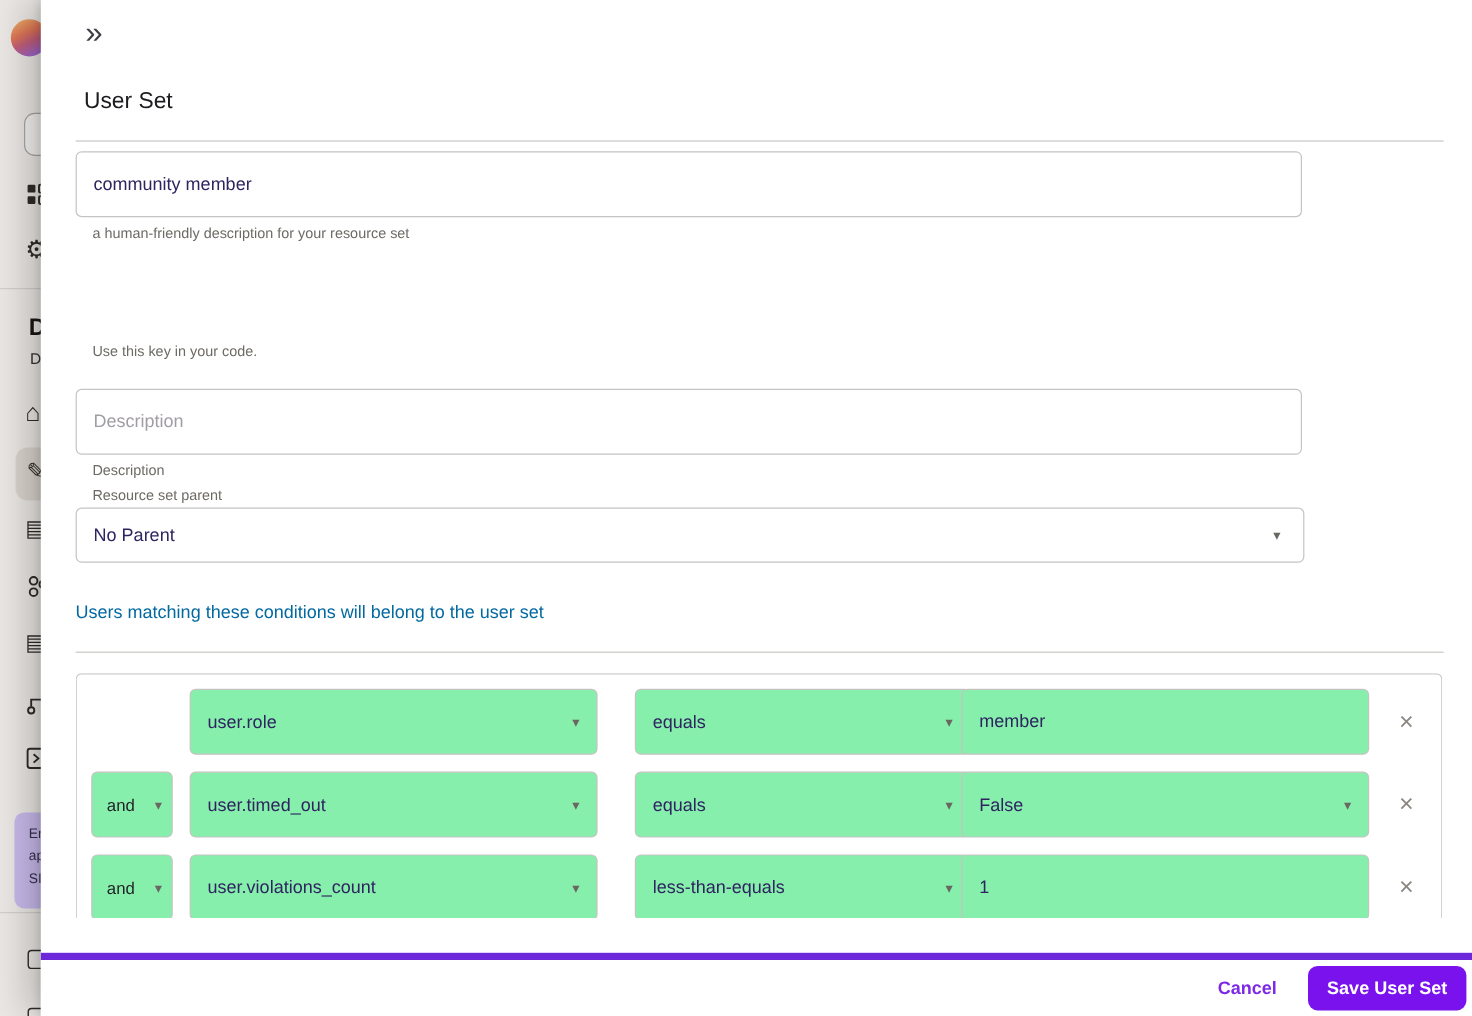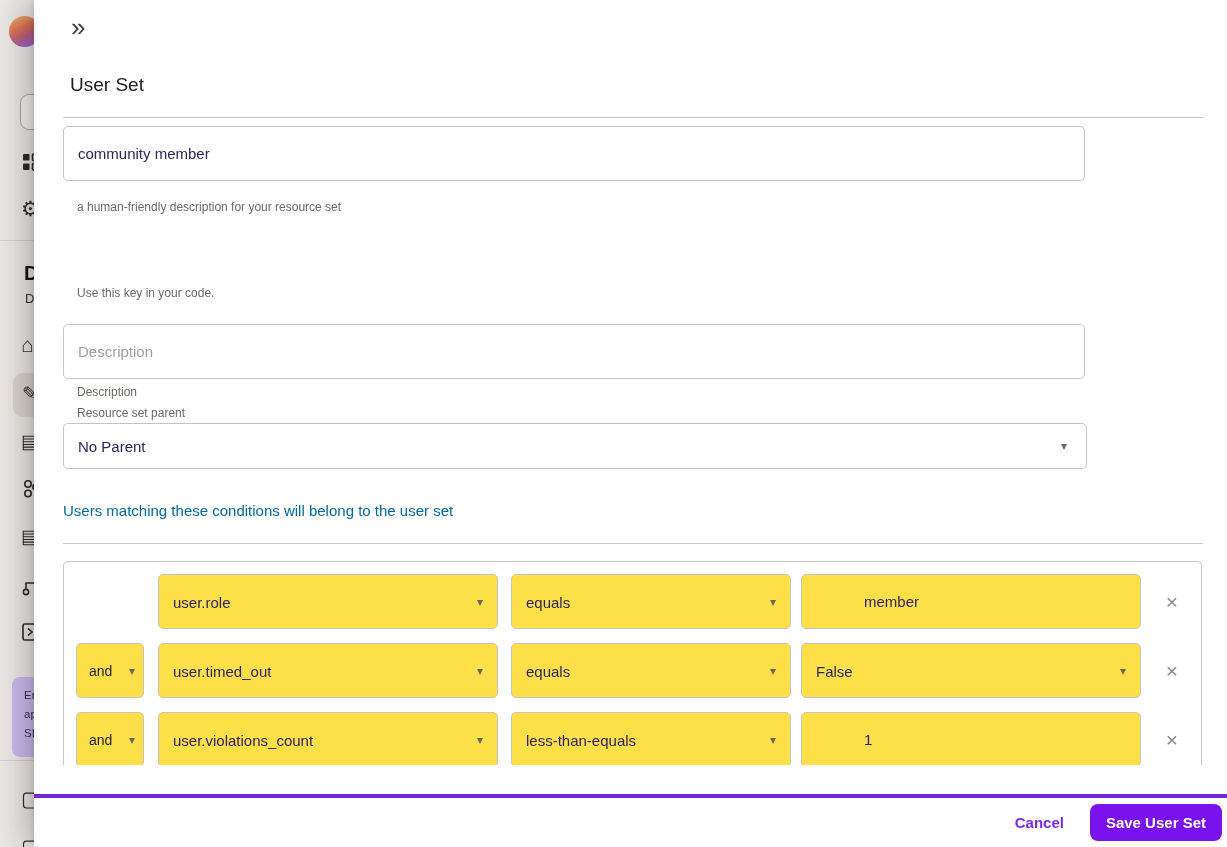--- a/index.html
+++ b/index.html
@@ -53,59 +53,59 @@
     border:1px solid #c6c4c1; border-radius:5px; background:#fff;
   }
   .fld input {
     width:100%; height:100%; border:0; outline:none; background:transparent;
     padding:0 14px; font-family:"Liberation Sans", sans-serif;
     font-size:15px; color:#2e2460;
   }
   .fld input::placeholder { color:#a19da5; opacity:1; }
   .f-name { top:126px; } .f-key { top:225px; } .f-desc { top:324px; }
   .helper { position:absolute; left:43px; font-size:12px; color:#6d6a65; }
-  .h1 { top:200px; } .h2 { top:286px; } .h3 { top:385px; } .h3b { top:406px; } .h4 { top:484px; }
+  .h1 { top:187px; } .h2 { top:286px; } .h3 { top:385px; } .h3b { top:406px; } .h4 { top:484px; }
 
   .selectbox {
     position:absolute; border:1px solid #c6c4c1; border-radius:5px; background:#fff;
     font-size:15px; color:#2e2460; cursor:pointer;
   }
   .selectbox .sel-label { position:absolute; left:14px; top:50%; transform:translateY(-50%); white-space:nowrap; }
   .selectbox .chev { position:absolute; right:14px; top:50%; transform:translateY(-50%);
     font-size:12px; color:#6a6762; }
   .sel-parent { left:29px; top:423px; width:1024px; height:46px; }
   .sel-parent .chev { right:19px; }
 
   .intro { position:absolute; left:29px; top:502px; font-size:15px; color:#0369a1; }
 
   .cond-group {
     position:absolute; left:29px; top:561px; width:1139px; height:204px;
     border:1px solid #c9c7c4; border-bottom:none; border-radius:5px 5px 0 0; overflow:hidden;
   }
   .crow { position:absolute; left:0; width:100%; height:55px; }
   .r0 { top:12px; } .r1 { top:81px; } .r2 { top:150px; }
-  .cell { position:absolute; top:0; height:55px; border:1px solid #c6c4c1; border-radius:5px; background:#fde047;padding-left:48px; }
+  .cell { position:absolute; top:0; height:55px; border:1px solid #c6c4c1; border-radius:5px; background:#86efac; }
   .c-conj { left:12px; width:68px; font-size:14px; color:#211f26; cursor:pointer; }
   .c-conj .sel-label { left:12px; }
   .c-conj .chev { right:8px; }
   .c-prop { left:94px; width:340px; }
-  .c-op  { left:447px; width:280px; }
+  .c-op  { left:465px; width:280px; }
   .c-val { left:737px; width:340px; }
   .c-val input { width:100%; height:100%; border:0; outline:none; background:transparent;
     padding:0 14px; font-family:"Liberation Sans", sans-serif; font-size:15px; color:#2e2460; }
   .c-x {
     position:absolute; left:1085px; top:0; width:46px; height:55px;
     display:flex; align-items:center; justify-content:center;
     font-size:21px; color:#8c8781; cursor:pointer;
   }
 
   
   .footer {
     position:absolute; left:0; right:0; bottom:0; height:53px; background:#fff;
-    border-top:4px solid #6d28d9; display:flex; align-items:center; justify-content:flex-end;
+    border-top:6px solid #6d28d9; display:flex; align-items:center; justify-content:flex-end;
     gap:14px; padding-right:5px;
   }
   .cancel-btn { color:#7d2ae8; font-size:15px; font-weight:700; padding:8px 12px; cursor:pointer; }
   .save-btn {
     background:#7a12ee; color:#fff; font-size:15px; font-weight:700;
     padding:10px 16px; border:none; border-radius:8px; cursor:pointer;
     font-family:"Liberation Sans", sans-serif;
   }
 </style>
 </head>

